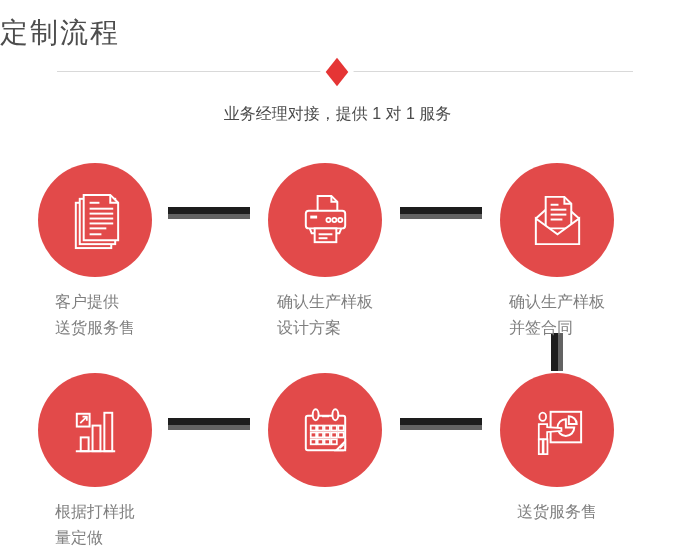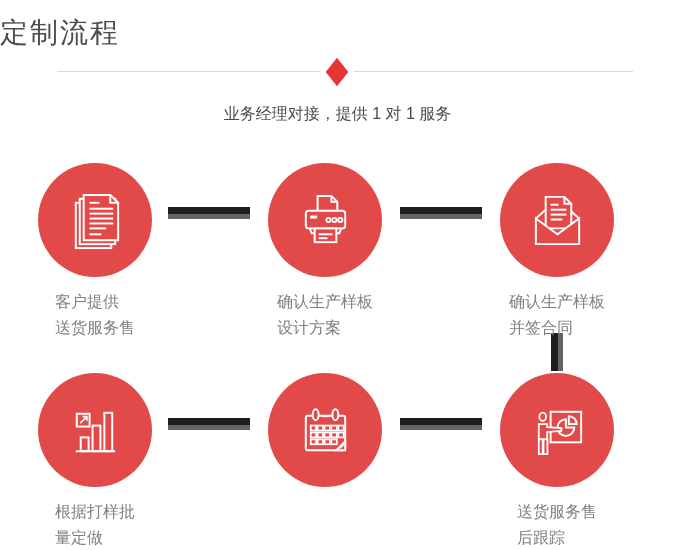--- a/index.html
+++ b/index.html
@@ -197,16 +197,16 @@
   <div class="label l3">
     <span class="lbl"><span>确认生产样板</span><span>并签合同</span></span>
   </div>
   <div class="label l4">
     <span class="lbl"><span>根据打样批</span><span>量定做</span></span>
   </div>
   <div class="label l5">
     <span class="lbl"></span>
   </div>
   <div class="label l6">
-    <span class="lbl"><span>送货服务售</span><span>后跟踪</span></span>
+    <span class="lbl"><span>送货服务售</span></span>
   </div>
 
 </div>
 
 </body></html>

